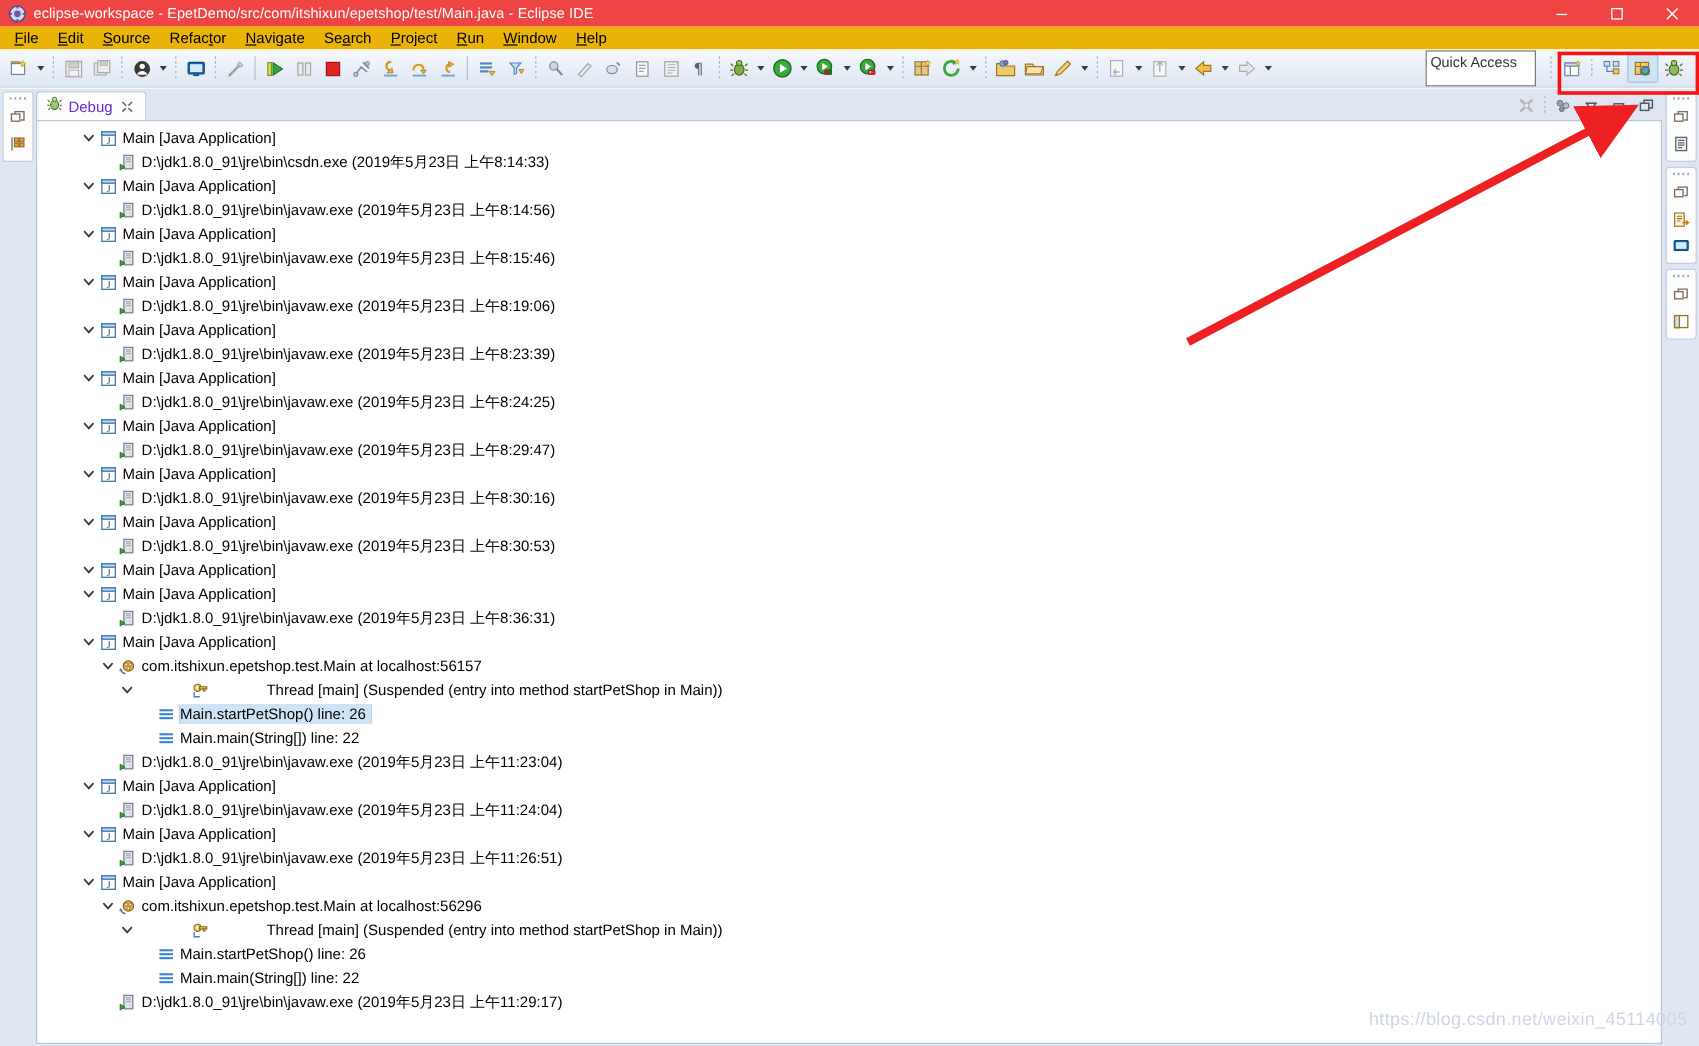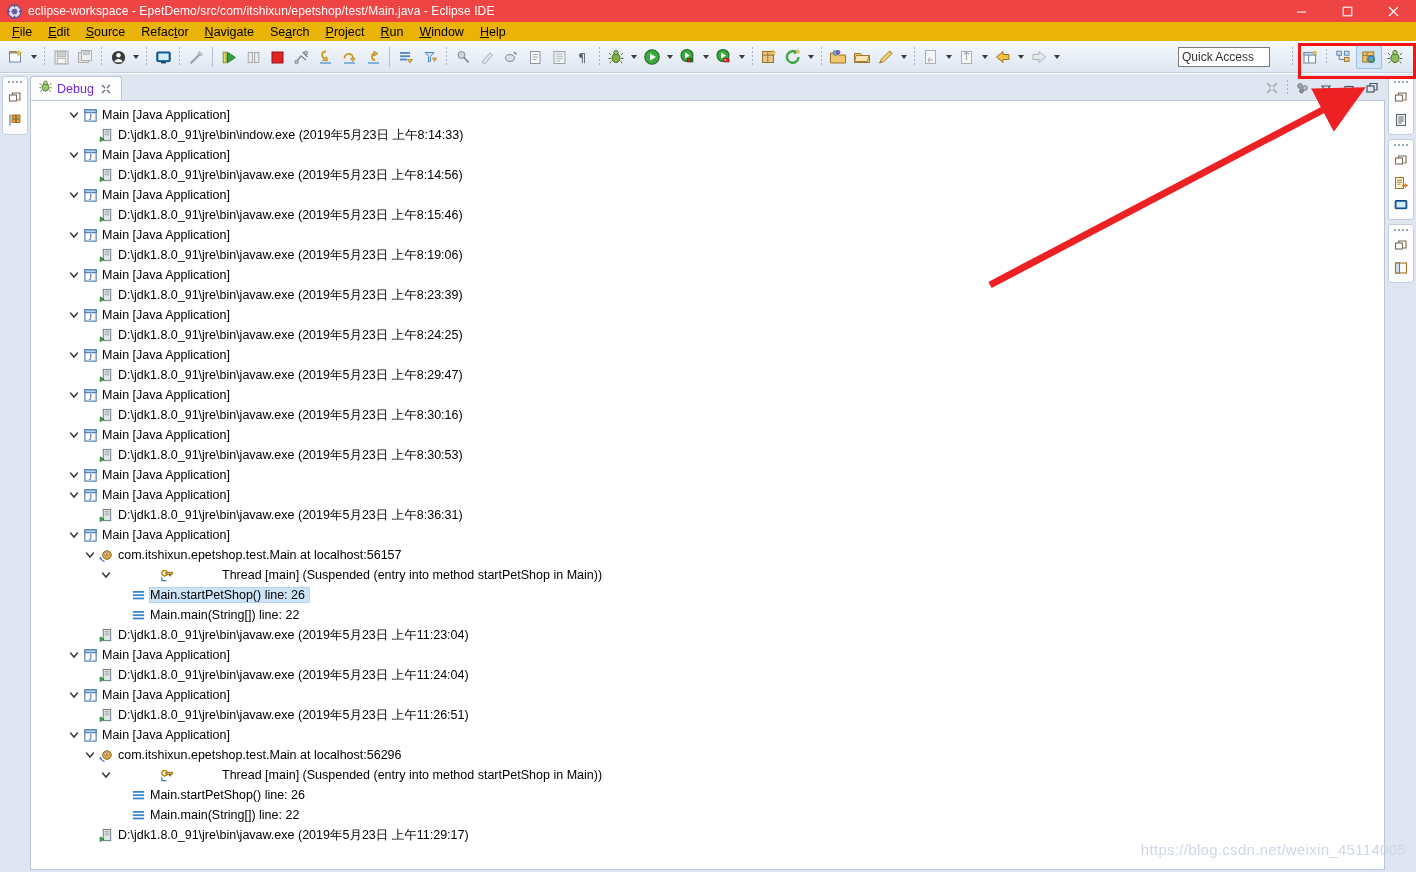--- a/index.html
+++ b/index.html
@@ -58,21 +58,21 @@
     border-right: 3.5px solid transparent; border-top: 4px solid #3b3b3b;
   }
   .tb-sep {
     width: 1px; height: 20px; margin: 0 4px; flex: 0 0 1px;
     background: repeating-linear-gradient(to bottom, #a8b4c4 0 2px, transparent 2px 4px);
   }
   .tb-sep.solid { background: #b4bfcd; }
 
   
   .quick-access {
-    margin-left: auto; margin-right: 18px; width: 92px; height: 20px;
+    margin-left: auto; margin-right: 8px; width: 92px; height: 30px;
     border: 1px solid #7a7a7a; background: #fff; font-size: 12px;
     color: #333; padding: 0 3px; line-height: 18px; white-space: nowrap;
     overflow: hidden; flex: 0 0 92px;
   }
 
   
   .persp-group { display: flex; align-items: center; margin-right: 8px; }
   .persp-btn {
     width: 26px; height: 24px; display: flex; align-items: center;
     justify-content: center; flex: 0 0 auto;
@@ -647,21 +647,21 @@
           </div>
           <div class="trow ind1">
             <span class="twisty"></span>
             <span class="ticon">
               <svg width="15" height="15" viewBox="0 0 16 16">
                 <rect x="4.5" y="1.5" width="8" height="12" fill="#dfe4e8" stroke="#6a737c" stroke-width="1"></rect>
                 <path d="M6.2 3.6h4.6M6.2 5.4h4.6M6.2 7.2h4.6" stroke="#9aa3ac" stroke-width=".9"></path>
                 <path d="M1.2 9.5 L5.4 12 L1.2 14.5z" fill="#3aa83f" stroke="#1d6b22" stroke-width=".8"></path>
               </svg>
             </span>
-            <span class="tlabel">D:\jdk1.8.0_91\jre\bin\indow.exe (2019年5月23日 上午8:14:33)</span>
+            <span class="tlabel">D:\jdk1.8.0_91\jre\bin\csdn.exe (2019年5月23日 上午8:14:33)</span>
           </div>
           <div class="trow ind0">
             <span class="twisty">
               <svg width="10" height="10" viewBox="0 0 10 10">
                 <path d="M1.5 3 L5 7 L8.5 3" fill="none" stroke="#3a3a3a" stroke-width="1.5" stroke-linecap="round"></path>
               </svg>
             </span>
             <span class="ticon">
               <svg width="15" height="15" viewBox="0 0 16 16">
                 <rect x="2" y="2" width="12" height="12" fill="#fdfdfd" stroke="#4a7ab0" stroke-width="1.2"></rect>

